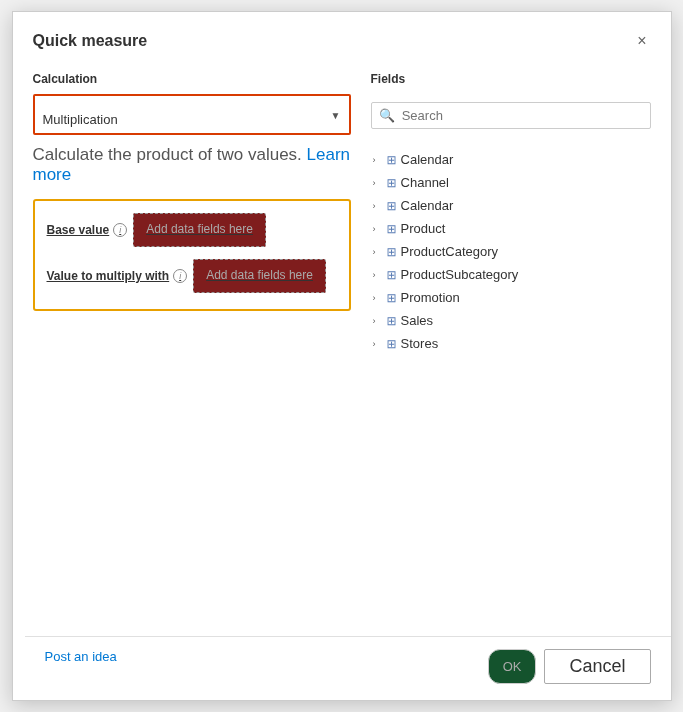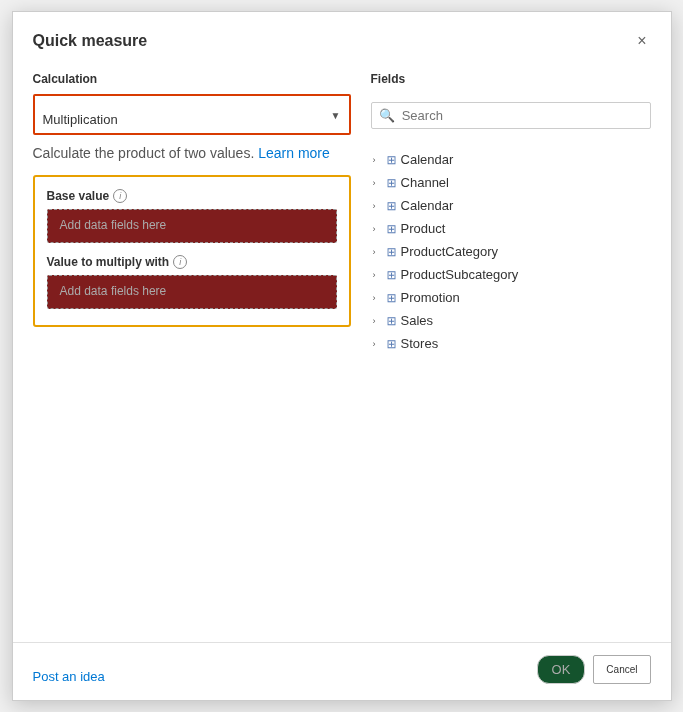--- a/index.html
+++ b/index.html
@@ -91,42 +91,43 @@
     .select-arrow {
       position: absolute;
       right: 8px;
       top: 50%;
       transform: translateY(-50%);
       pointer-events: none;
       color: #555;
       font-size: 10px;
     }
     .calc-description {
-      font-size: 14px;
+      font-size: 17px;
       color: #555;
       margin-top: 2px;
     }
     .calc-description a {
       color: #0078d4;
       text-decoration: none;
     }
 
     .params-box {
       border: 2px solid #e8a000;
       border-radius: 3px;
       padding: 12px 12px 16px 12px;
       display: flex;
       flex-direction: column;
       gap: 12px;
       margin-top: 6px;
     }
     .param-group {
       display: flex;
-      flex-direction: column;
+      flex-direction: row;
       gap: 6px;
+      text-decoration: underline;
     }
     .param-label {
       font-size: 12px;
       font-weight: 600;
       color: #333;
       display: flex;
       align-items: center;
       gap: 4px;
     }
     .info-icon {
@@ -205,23 +206,24 @@
       justify-content: center;
     }
     .field-name {
       font-size: 13px;
       color: #333;
     }
 
     .dialog-footer {
       display: flex;
       justify-content: space-between;
-      align-items: flex-end;
+      align-items: flex-start;
       padding: 12px 20px 16px 20px;
       border-top: 1px solid #e0e0e0;
+      margin-left: 12px;
     }
     .post-idea-link {
       color: #0078d4;
       text-decoration: none;
       font-size: 13px;
     }
     .footer-buttons {
       display: flex;
       gap: 8px;
     }
@@ -231,23 +233,23 @@
       color: #aaa;
       padding: 6px 14px;
       cursor: not-allowed;
       font-size: 13px;
       border-radius: 12px;
     }
     .btn-cancel {
       background: #fff;
       border: 1px solid #aaa;
       color: #333;
-      padding: 6px 12px;
+      padding: 6px 24px;
       cursor: pointer;
-      font-size: 10px;
+      font-size: 18px;
       border-radius: 2px;
     }
 
     
     .grid-icon::before {
       content: '⊞';
       font-size: 12px;
       color: #5b7eb5;
     }
   </style>

